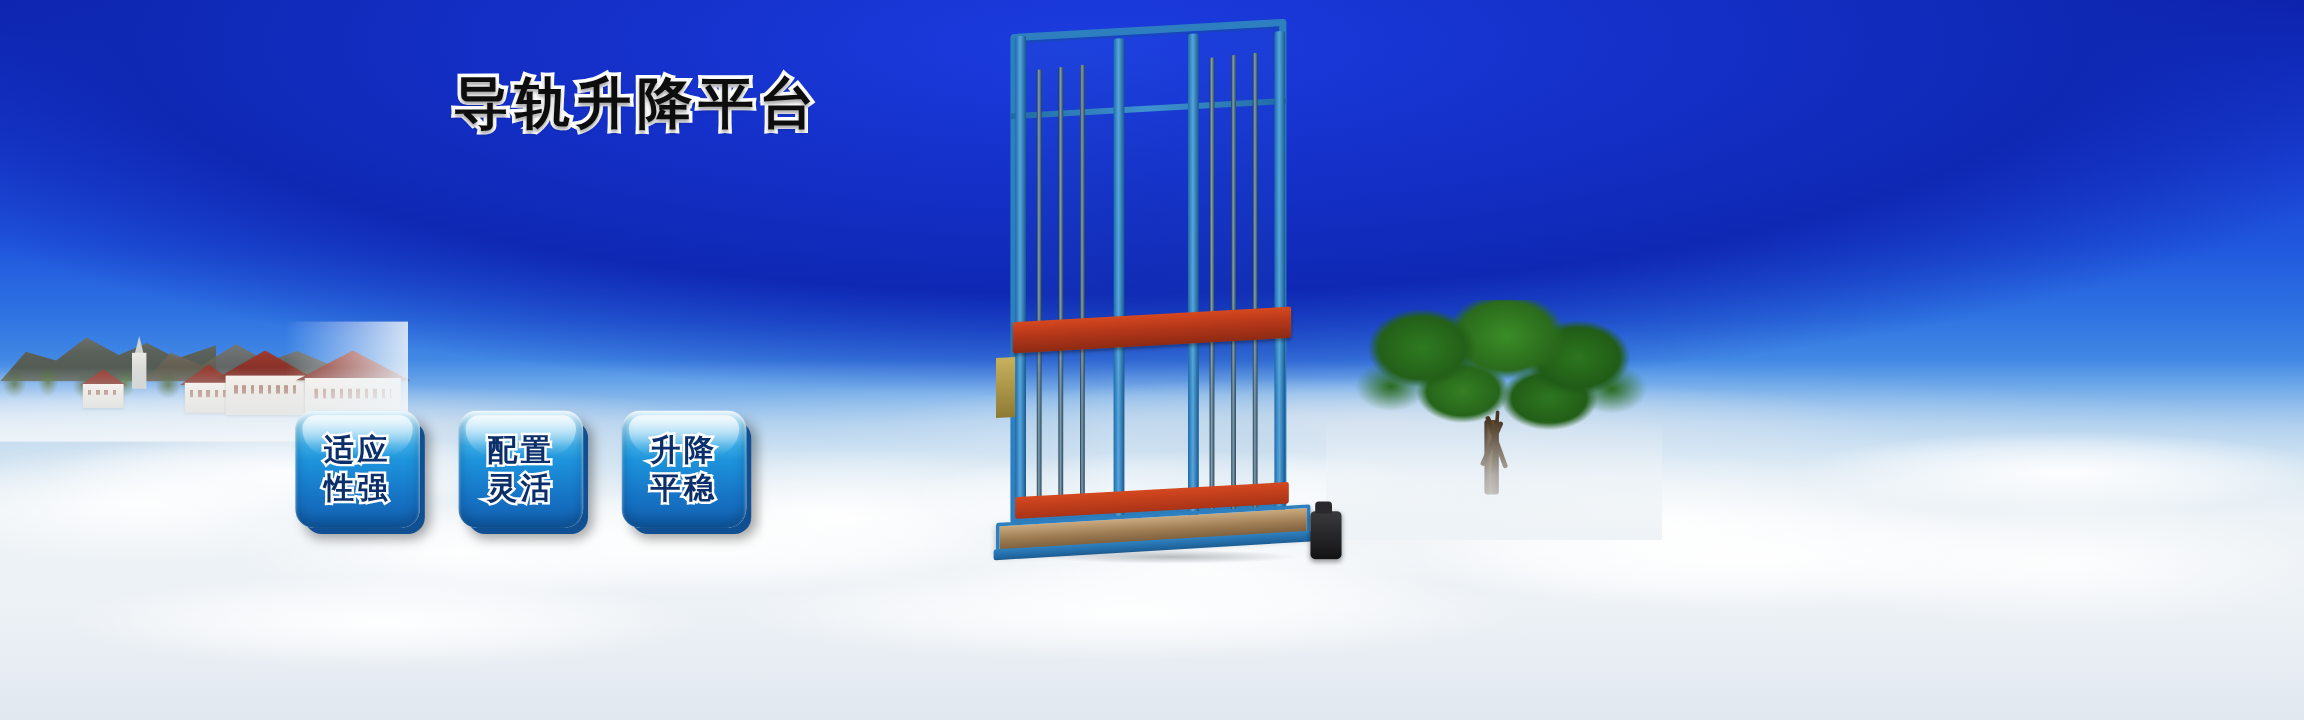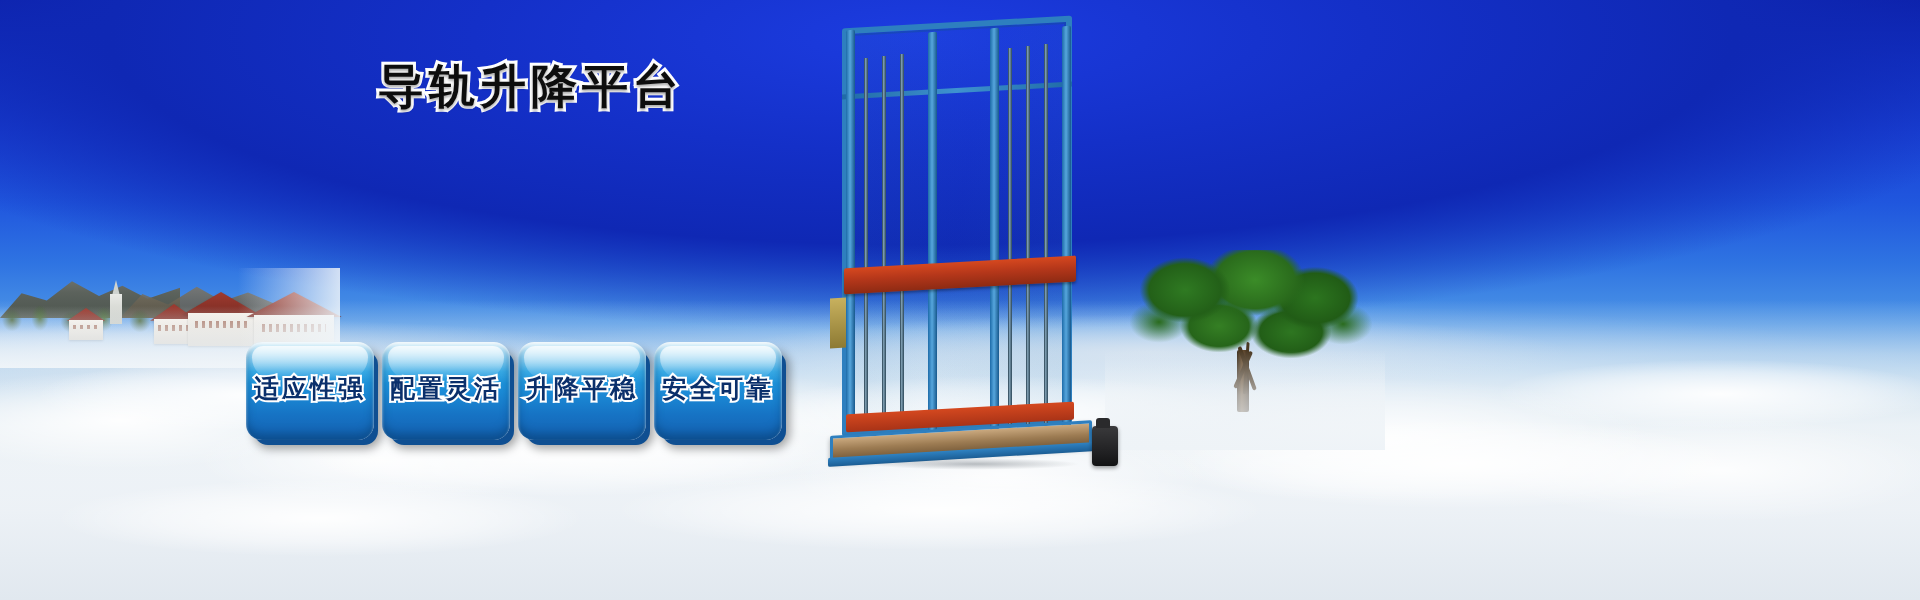--- a/index.html
+++ b/index.html
@@ -236,31 +236,31 @@
     color:#111111;
     -webkit-text-stroke:4px #ffffff;
     paint-order:stroke fill;
     text-align:justify;
     text-indent:46px;
   }
 
   
   .btn-row { position:absolute; left:246px; top:342px; width:540px; height:110px; }
   .glossy-btn {
-    position:absolute; top:0; width:128px; height:98px;
+    position:absolute; top:0; width:104px; height:98px;
     border-radius:16px;
     background:
       linear-gradient(180deg, rgba(255,255,255,0.85) 0%, rgba(255,255,255,0.10) 30%, rgba(255,255,255,0) 42%),
       linear-gradient(180deg, #3fb6ec 0%, #22a0e2 30%, #1b8ad6 52%, #1673c4 74%, #1461b1 100%);
     box-shadow:
       6px 7px 0 -2px #0f4f92,
       8px 9px 10px rgba(0,0,0,.35),
       inset 0 2px 3px rgba(255,255,255,.75),
       inset 0 -6px 10px rgba(6,60,110,.55);
-    display:flex; flex-direction:row; align-items:center; justify-content:center;font-family:Liberation Mono, monospace;
+    display:flex; flex-direction:column; align-items:center; justify-content:center;
   }
   .glossy-btn::before {
     content:""; position:absolute; left:6px; right:6px; top:4px; height:34px;
     border-radius:12px 12px 24px 24px;
     background:linear-gradient(180deg, rgba(255,255,255,.78) 0%, rgba(255,255,255,.22) 70%, rgba(255,255,255,0) 100%);
     pointer-events:none;
   }
   .glossy-btn .b-line {
     position:relative; z-index:2;
     font-size:25px; font-weight:bold; letter-spacing:3px;
@@ -369,20 +369,16 @@
     <div class="glossy-btn btn-2">
       <span class="b-line">配置</span>
       <span class="b-line">灵活</span>
     </div>
 
     <div class="glossy-btn btn-3">
       <span class="b-line">升降</span>
       <span class="b-line">平稳</span>
     </div>
 
-    <div class="glossy-btn btn-4">
-      <span class="b-line">安全</span>
-      <span class="b-line">可靠</span>
-    </div>
 
   </div>
 
 </div>
 
 </body></html>

